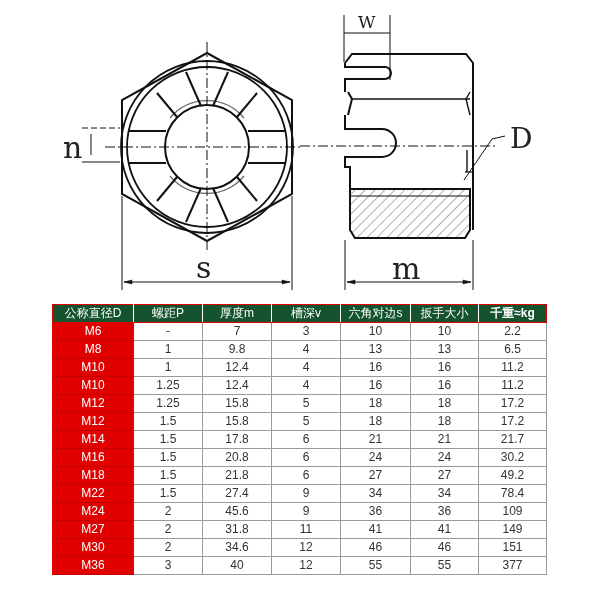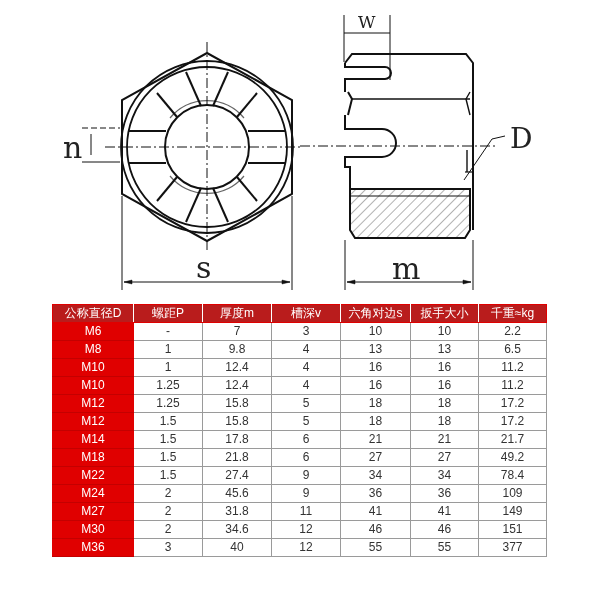--- a/index.html
+++ b/index.html
@@ -8,22 +8,22 @@
   .lbl { font-family: "DejaVu Serif", serif; fill: #222; }
   #spec-table {
     position: absolute; left: 52px; top: 304px;
     border-collapse: collapse; table-layout: fixed;
     font-family: "Liberation Sans", sans-serif; font-size: 12px;
   }
   #spec-table th, #spec-table td {
     border: 1px solid #9a9a9a; height: 17px; padding: 0; text-align: center;
     white-space: nowrap; overflow: hidden; color: #333; line-height: 17px;
   }
-  #spec-table th { background: #b91c1c; color: #ffffff; font-weight: normal; border-color: #e00000; border-right-color: #ffffff; }
-  #spec-table th:last-child { border-right-color: #e00000; }
+  #spec-table th { background: #14532d; color: #ffffff; font-weight: normal; border-color: #e00000; border-right-color: #ffffff; }
+  #spec-table th:last-child { border-right-color: #e00000; font-weight: bold; }
   #spec-table td.first { background: #e00000; color: #ffffff; border-color: #e00000; border-bottom-color: #c40000; }
 </style>
 </head>
 <body>
 
 <svg id="drawing" viewBox="0 0 600 300" xmlns="http://www.w3.org/2000/svg">
   <defs>
     <pattern id="hatch" patternUnits="userSpaceOnUse" width="7" height="7" patternTransform="rotate(45)">
       <line x1="0" y1="0" x2="0" y2="7" stroke="#555" stroke-width="0.9"></line>
     </pattern>
@@ -186,20 +186,29 @@
       <tr>
         <td class="first">M14</td>
         <td>1.5</td>
         <td>17.8</td>
         <td>6</td>
         <td>21</td>
         <td>21</td>
         <td>21.7</td>
       </tr>
       <tr>
+        <td class="first">M16</td>
+        <td>1.5</td>
+        <td>20.8</td>
+        <td>6</td>
+        <td>24</td>
+        <td>24</td>
+        <td>30.2</td>
+      </tr>
+      <tr>
         <td class="first">M18</td>
         <td>1.5</td>
         <td>21.8</td>
         <td>6</td>
         <td>27</td>
         <td>27</td>
         <td>49.2</td>
       </tr>
       <tr>
         <td class="first">M22</td>

